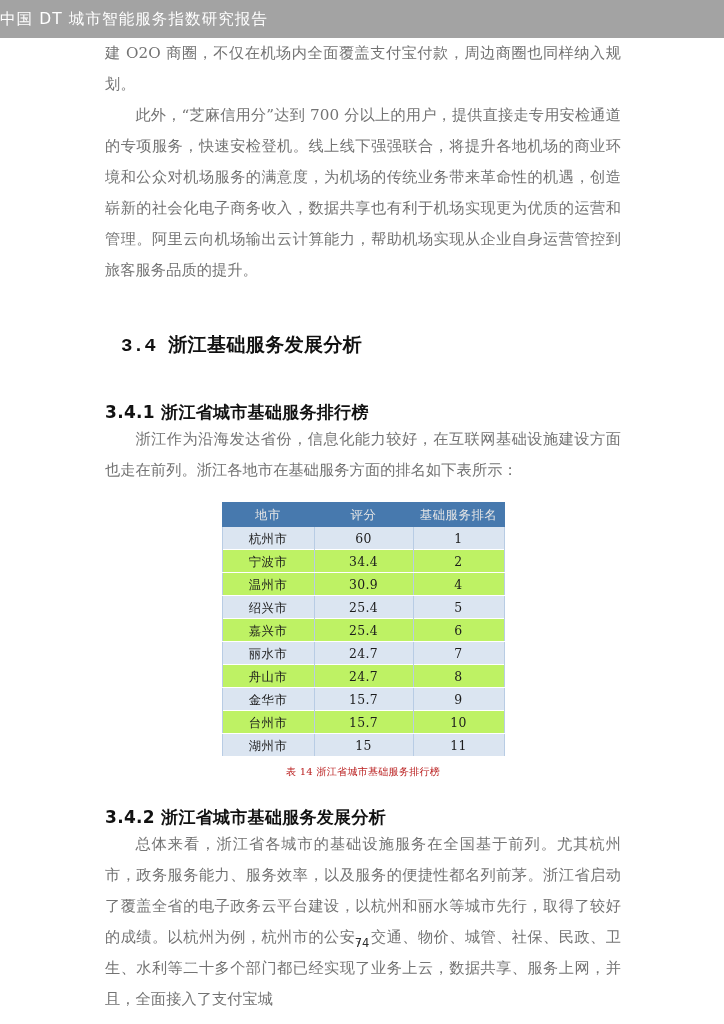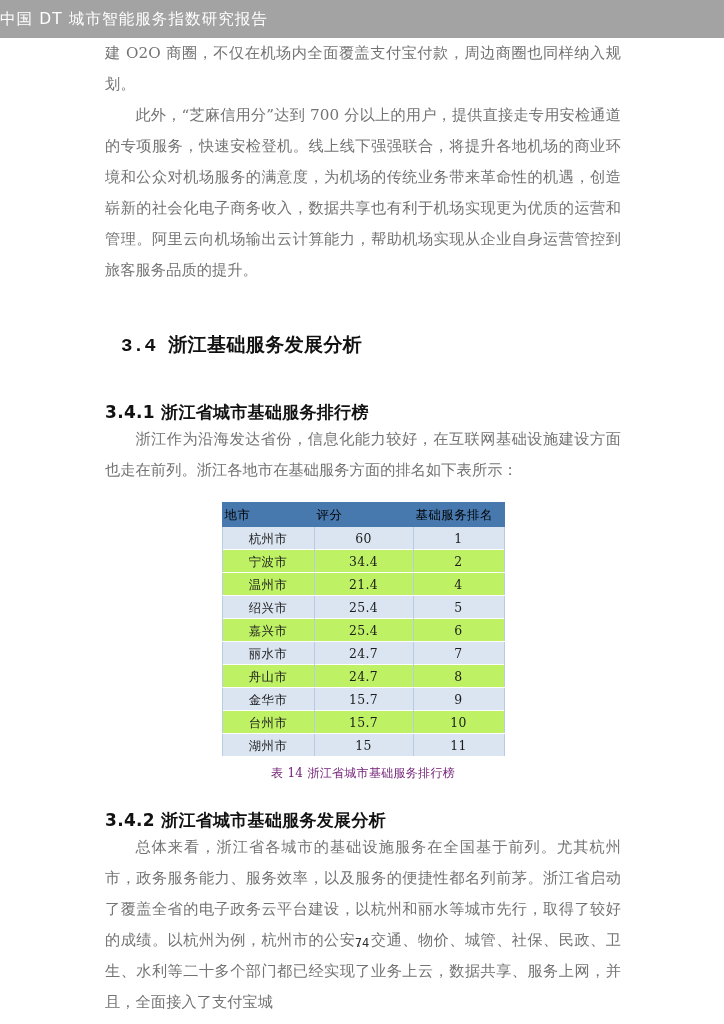--- a/index.html
+++ b/index.html
@@ -95,26 +95,26 @@
     justify-content: center;
   }
   table.rank-table {
     border-collapse: collapse;
     width: 282px;
     font-family: "DejaVu Serif", "Liberation Serif", serif;
     table-layout: fixed;
   }
   table.rank-table th {
     background: #4779ae;
-    color: #000000;
+    color: #e5e5e5;
     font-weight: normal;
     font-size: 12.4px;
     line-height: 17px;
     padding: 4px 2px;
-    text-align: left;
+    text-align: center;
     letter-spacing: 0.5px;
     border-left: 1px solid #4779ae;
     border-right: 1px solid #4779ae;
     vertical-align: middle;
   }
   table.rank-table td {
     font-size: 12.4px;
     line-height: 15px;
     height: 20px;
     padding: 1px 2px;
@@ -134,23 +134,23 @@
     border-top: 1px solid #ffffff;
     border-bottom: 1px solid #ffffff;
   }
   col.col-city   { width: 92px; }
   col.col-score  { width: 99px; }
   col.col-rank   { width: 91px; }
 
   .table-caption {
     margin-top: 9px;
     text-align: center;
-    font-size: 12px;
+    font-size: 10px;
     letter-spacing: 0.3px;
-    color: #701a75;
+    color: #b91c1c;
   }
 
   
   .page-number {
     position: absolute;
     top: 936px;
     left: 0;
     width: 724px;
     text-align: center;
     font-family: "DejaVu Sans", "Liberation Sans", sans-serif;
@@ -199,21 +199,21 @@
             <td>60</td>
             <td>1</td>
           </tr>
           <tr class="band-plain">
             <td>宁波市</td>
             <td>34.4</td>
             <td>2</td>
           </tr>
           <tr class="band-plain">
             <td>温州市</td>
-            <td>21.4</td>
+            <td>30.9</td>
             <td>4</td>
           </tr>
           <tr class="band-shaded">
             <td>绍兴市</td>
             <td>25.4</td>
             <td>5</td>
           </tr>
           <tr class="band-plain">
             <td>嘉兴市</td>
             <td>25.4</td>

